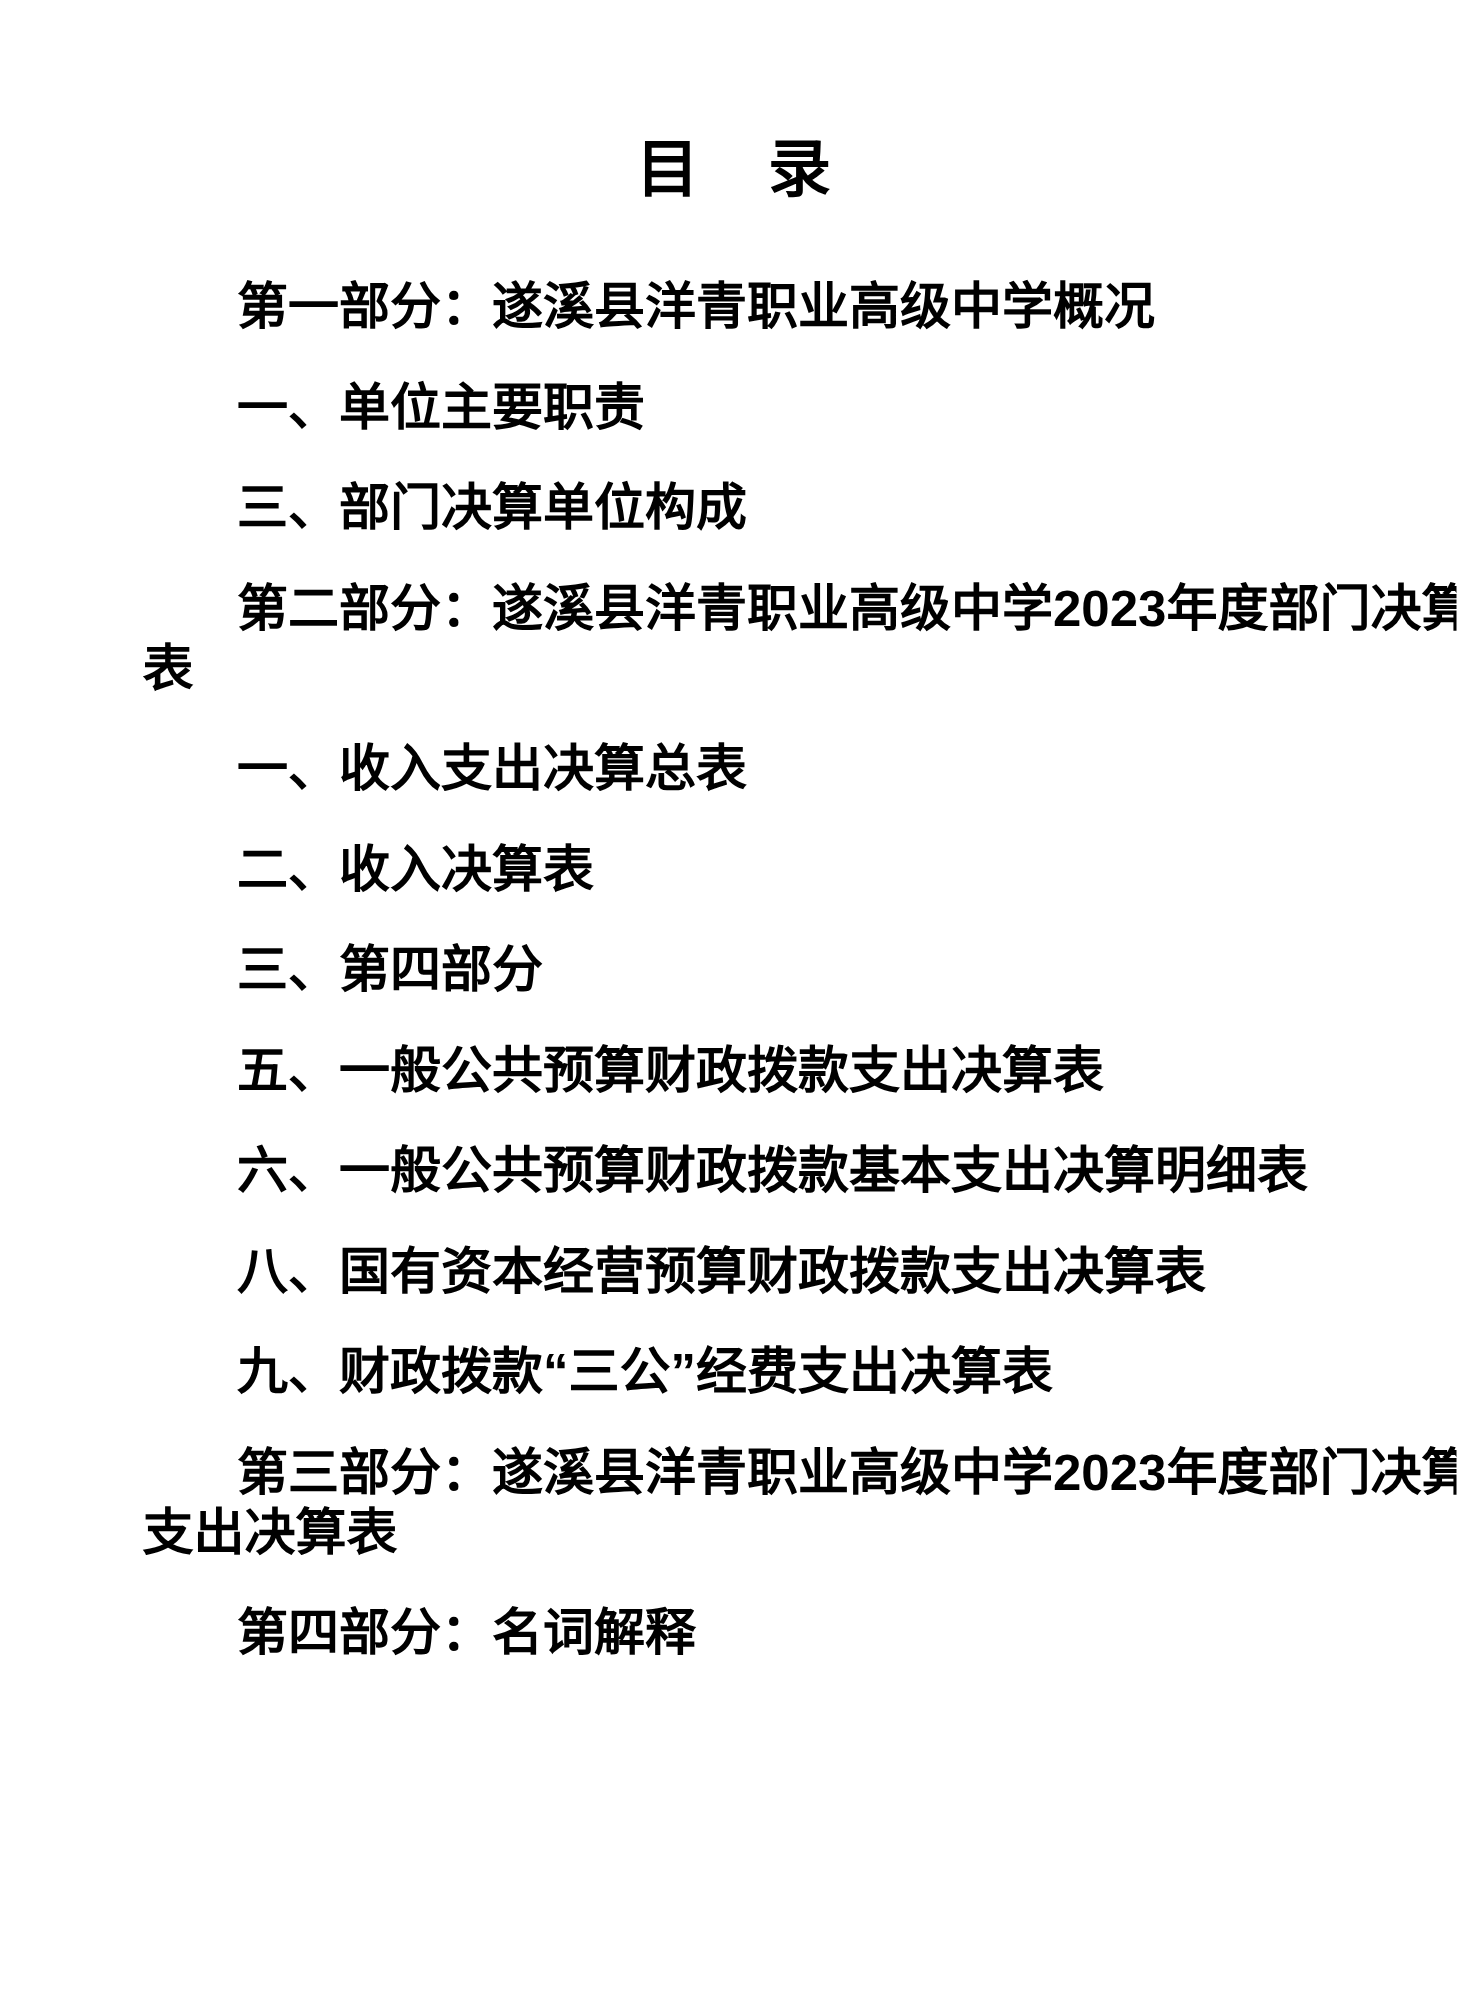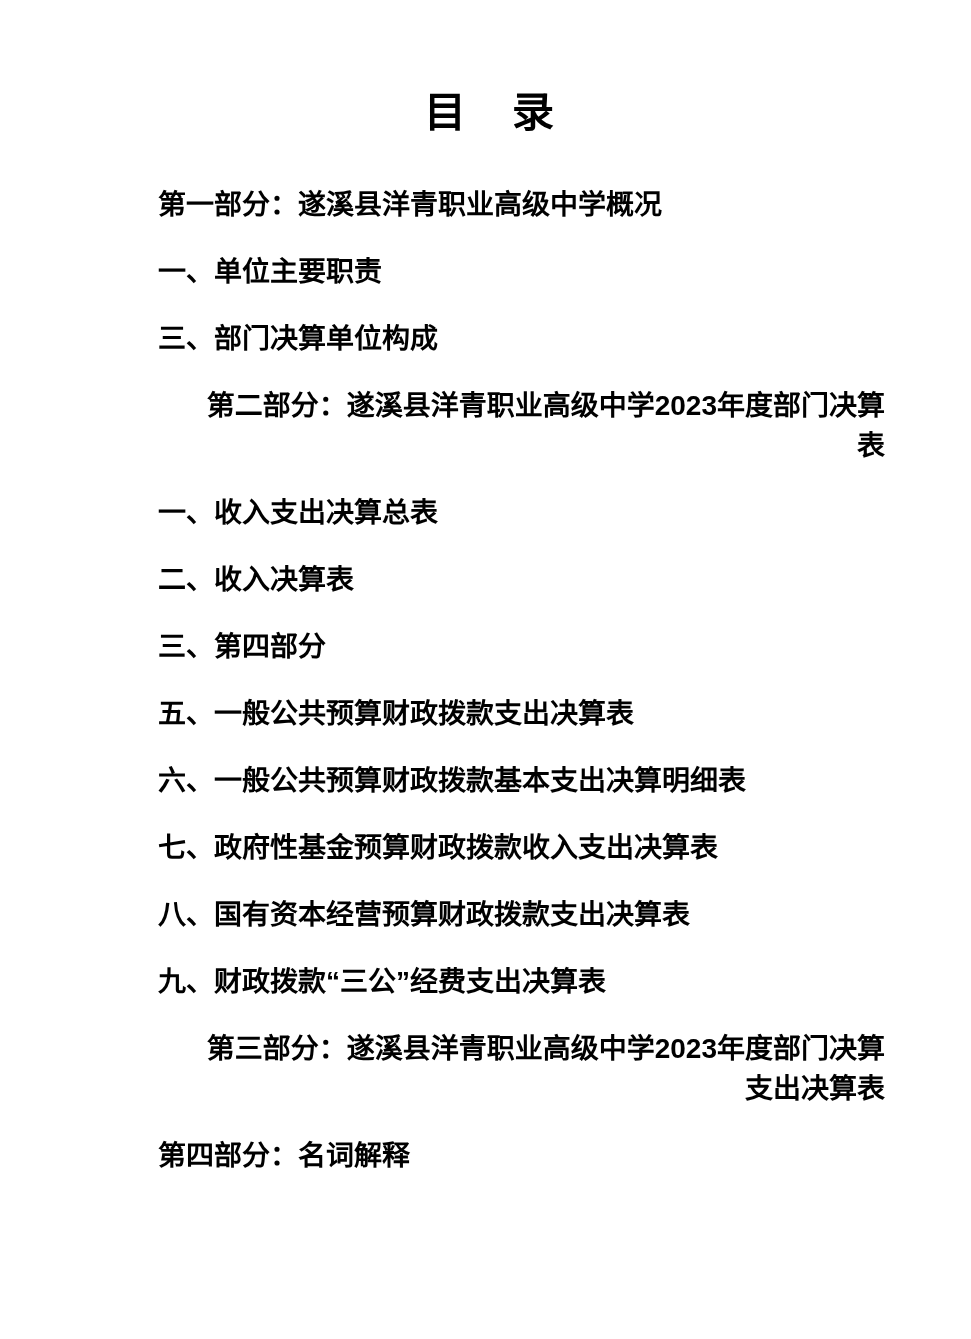--- a/index.html
+++ b/index.html
@@ -26,39 +26,38 @@
     text-align: center;
     font-family: "DejaVu Serif", serif;
     font-weight: 700;
     font-size: 42px;
     line-height: 50px;
     letter-spacing: 2px;
     white-space: nowrap;
   }
   .toc-entry {
     margin: 0 0 27px 0;
-    font-size: 28px;
+    font-size: 34px;
     line-height: 40px;
     text-indent: 63px;
     white-space: nowrap;
   }
   .toc-heading {
     font-weight: 700;
   }
   .toc-item {
     font-weight: 700;
   }
   .toc-entry.wrapped {
     text-indent: 0;
     white-space: normal;
   }
   .toc-entry .line {
     display: block;
     white-space: nowrap;
-    text-align: right;
   }
   .toc-entry .line.first {
     text-indent: 63px;
   }
   .toc-entry .line.cont {
     text-indent: 0;
   }
 </style>
 </head>
 <body>
@@ -83,21 +82,20 @@
 
   <p class="toc-entry toc-item">二、收入决算表</p>
 
   <p class="toc-entry toc-item">三、第四部分</p>
 
 
   <p class="toc-entry toc-item">五、一般公共预算财政拨款支出决算表</p>
 
   <p class="toc-entry toc-item">六、一般公共预算财政拨款基本支出决算明细表</p>
 
-  <p class="toc-entry toc-item">七、政府性基金预算财政拨款收入支出决算表</p>
 
   <p class="toc-entry toc-item">八、国有资本经营预算财政拨款支出决算表</p>
 
   <p class="toc-entry toc-item">九、财政拨款“三公”经费支出决算表</p>
 
   <p class="toc-entry toc-heading wrapped">
     <span class="line first">第三部分：遂溪县洋青职业高级中学2023年度部门决算</span>
     <span class="line cont">支出决算表</span>
   </p>
 

